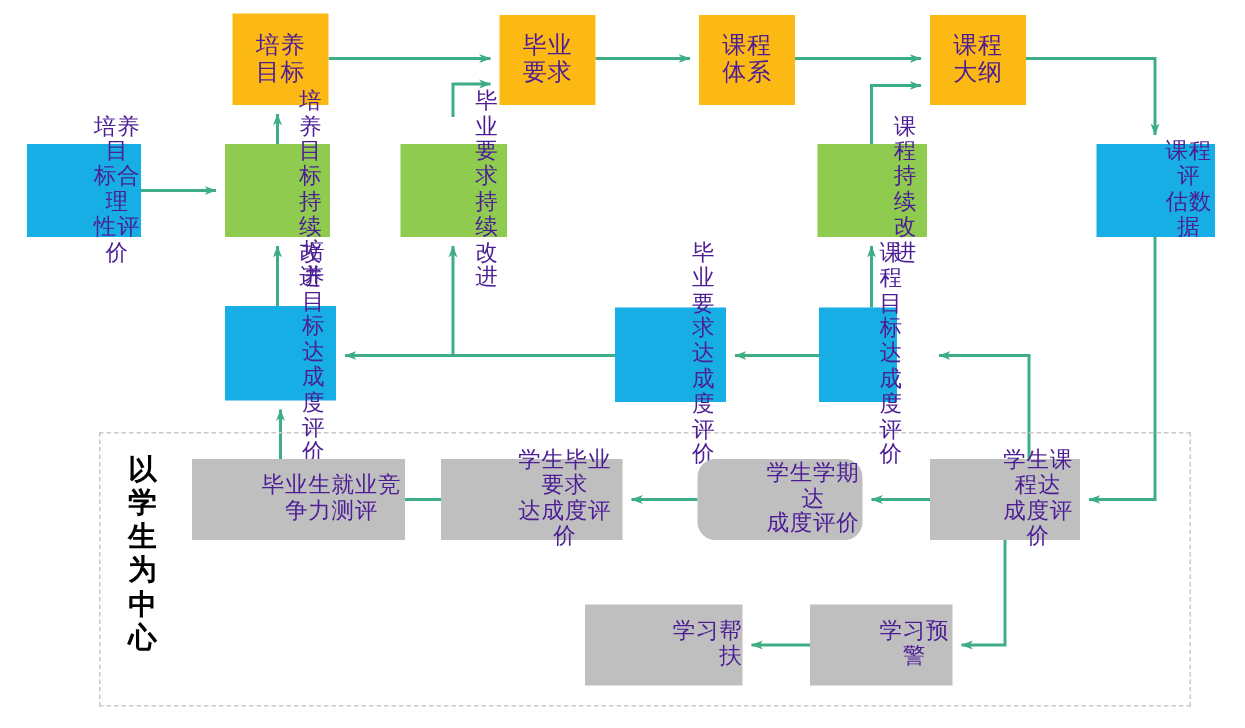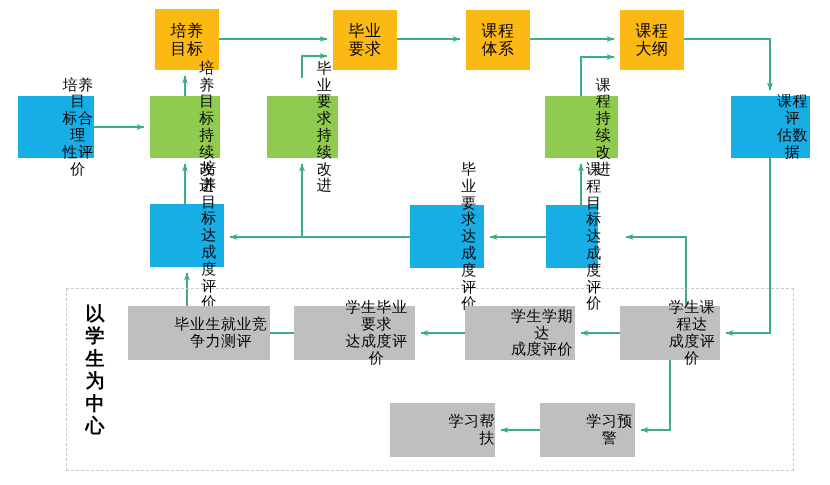--- a/index.html
+++ b/index.html
@@ -25,21 +25,21 @@
     height: 485px;
     pointer-events: none;
   }
   .node {
     position: absolute;
     box-sizing: border-box;
     display: flex;
     align-items: center;
     justify-content: center;
     text-align: center;
-    color: #000000;
+    color: #4c1d95;
     line-height: 1.12;
     letter-spacing: 0.5px;
     white-space: pre-line;
     z-index: 2;
   }
   .node.orange { background: #FDB913; }
   .node.blue   { background: #16AEE5; }
   .node.green  { background: #8FCB4F; }
   .node.gray   { background: #BFBFBF; }
 
@@ -149,21 +149,21 @@
 求达成
 度评价</div>
   <div class="node blue f15" style="left:546px; top:205px; width:52px; height:63px;">课程目
 标达成
 度评价</div>
 
   <div class="node gray f15" style="left:128px; top:306px; width:142px; height:54px;">毕业生就业竞
 争力测评</div>
   <div class="node gray f15" style="left:294px; top:306px; width:121px; height:54px;">学生毕业要求
 达成度评价</div>
-  <div class="node gray f15" style="left:465px; top:306px; width:110px; height:54px;">学生学期达
+  <div class="node gray f15" style="left:465px; top:306px; width:110px; height:54px;border-radius:12px;">学生学期达
 成度评价</div>
   <div class="node gray f15" style="left:620px; top:306px; width:100px; height:54px;">学生课程达
 成度评价</div>
 
   <div class="node gray f15" style="left:390px; top:403px; width:105px; height:54px;text-align:right;">学习帮扶</div>
   <div class="node gray f15" style="left:540px; top:403px; width:95px; height:54px;">学习预警</div>
 
 </div>
 
 </body></html>

